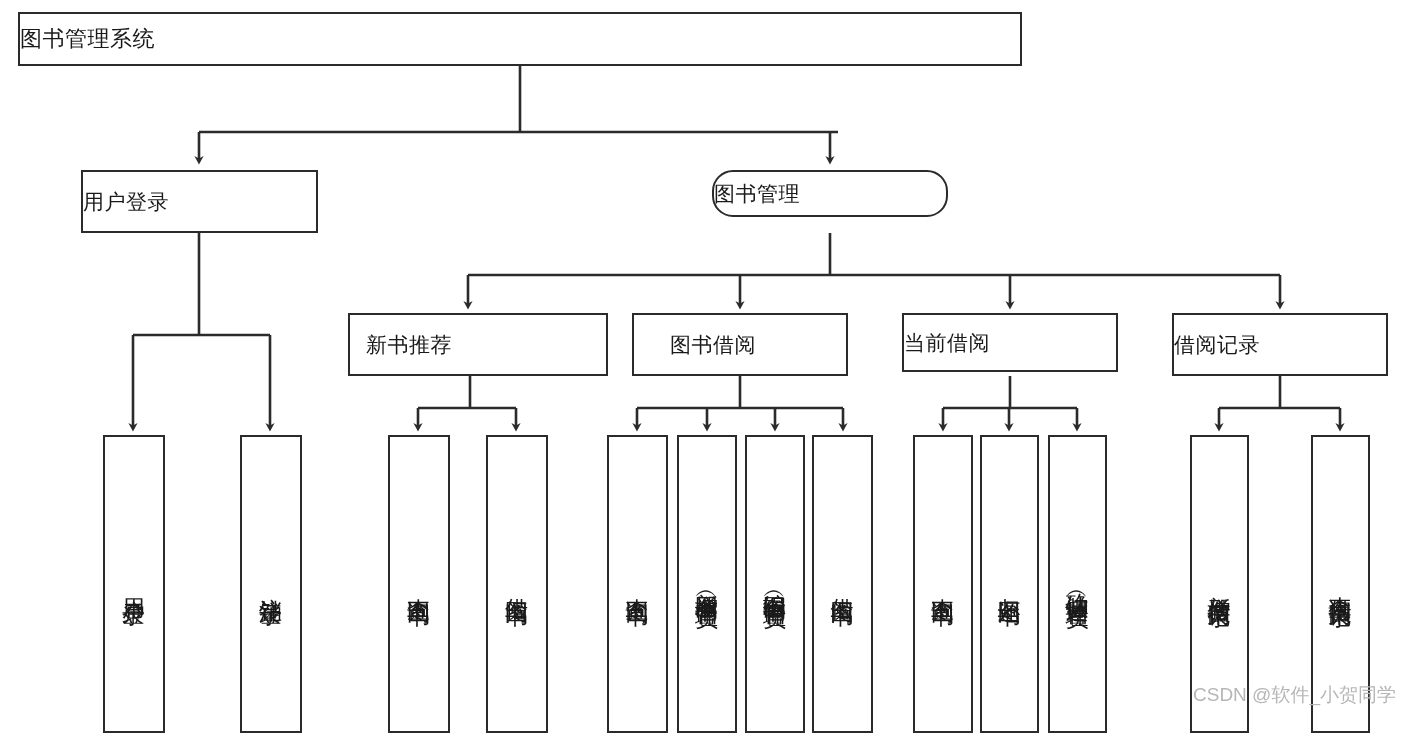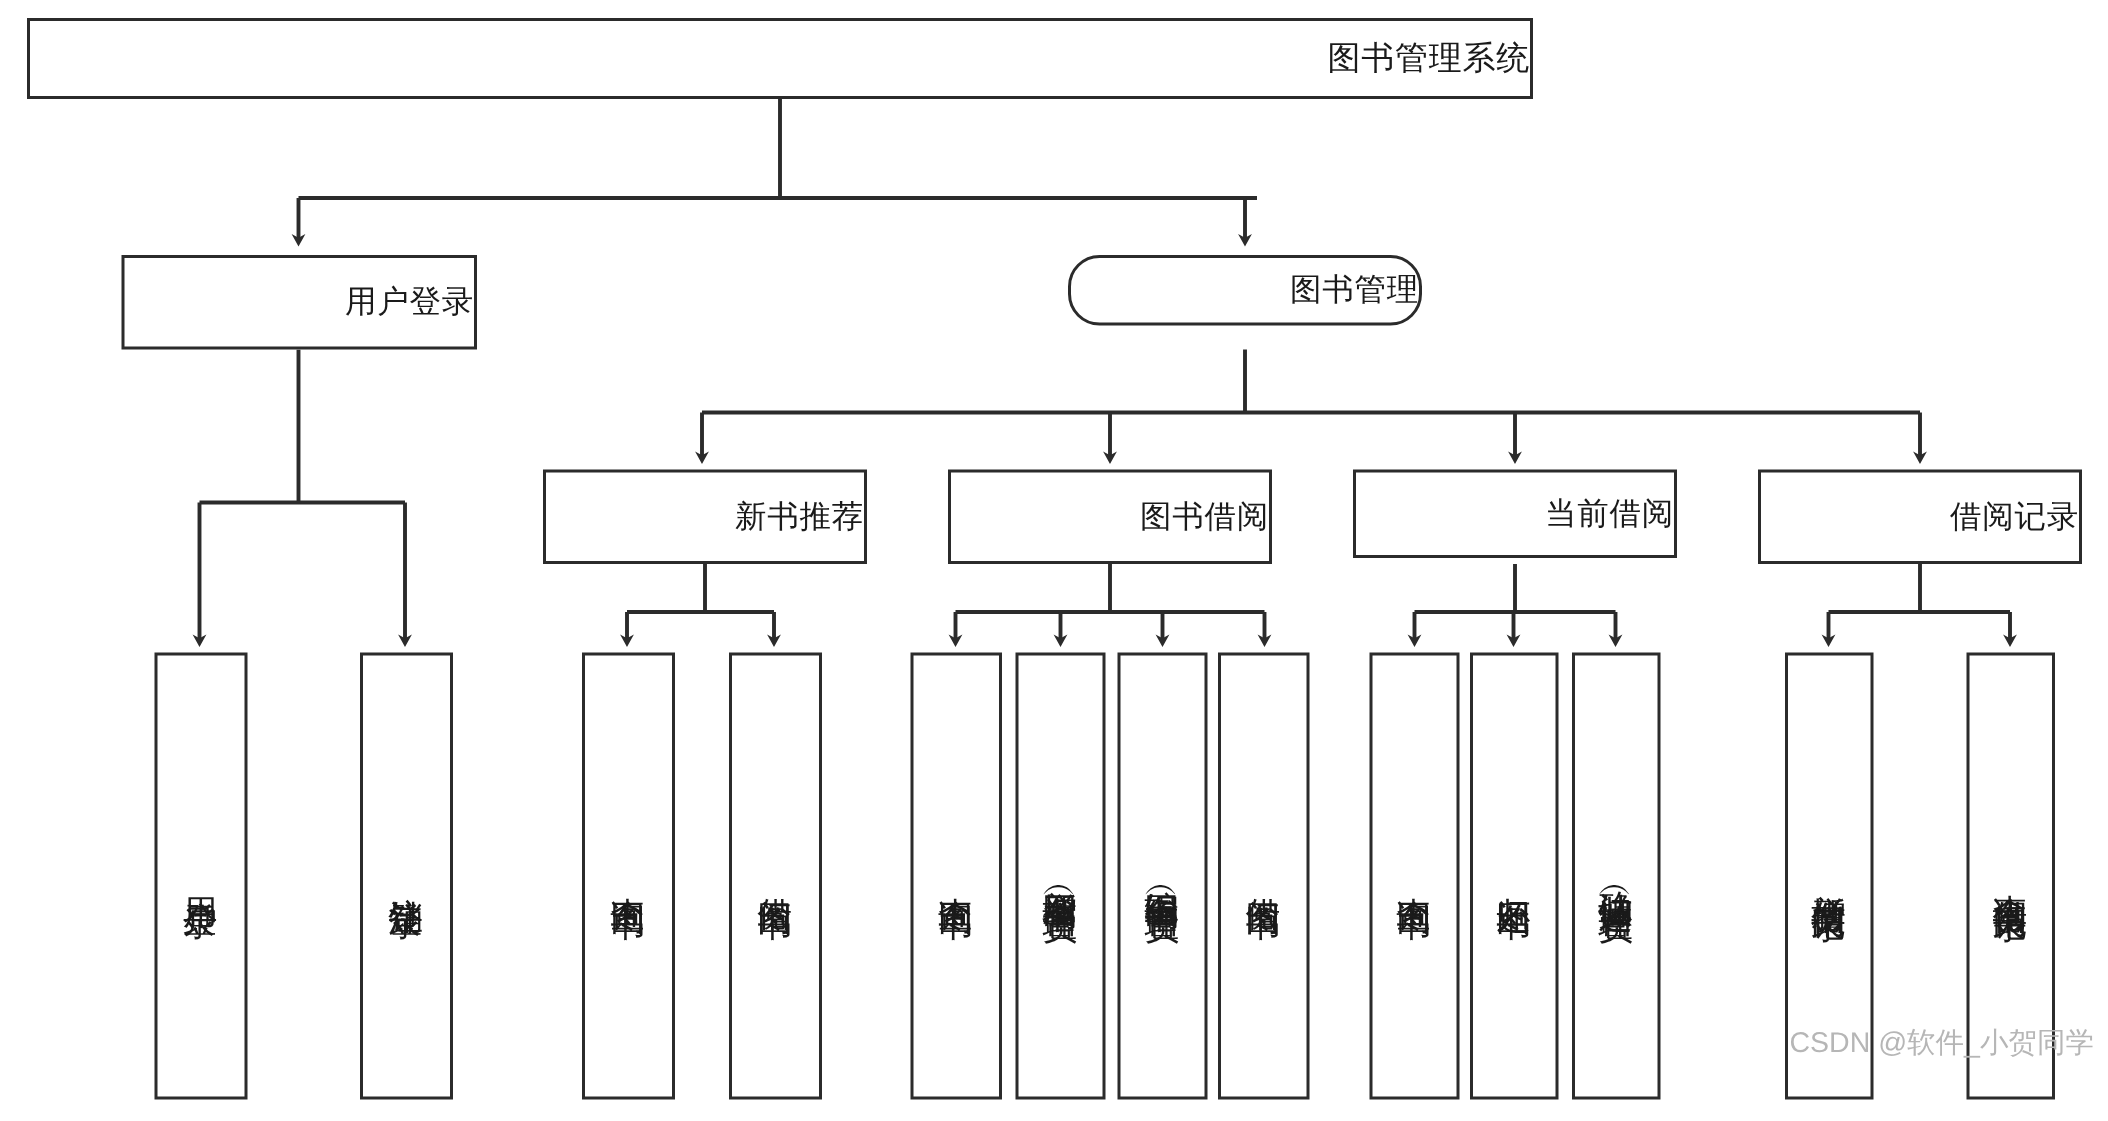--- a/index.html
+++ b/index.html
@@ -25,21 +25,21 @@
     width: 1405px;
     height: 747px;
   }
   .node {
     position: absolute;
     box-sizing: border-box;
     border: 2.5px solid #2b2b2b;
     background: #ffffff;
     display: flex;
     align-items: center;
-    justify-content: flex-end;
+    justify-content: flex-start;
     color: #1a1a1a;
   }
   .node-label {
     display: block;
     text-align: center;
     line-height: 1.12;
     white-space: nowrap;
   }
   
   .node.horiz .node-label {
@@ -133,25 +133,25 @@
   </div>
 
   <div class="node horiz" style="left:81px; top:170px; width:237px; height:63px;">
     <span class="node-label">用户登录</span>
   </div>
 
   <div class="node horiz" style="left:712px; top:170px; width:236px; height:47px;border-radius:21px;">
     <span class="node-label">图书管理</span>
   </div>
 
-  <div class="node horiz" style="left:362px; top:313px; width:216px; height:63px;">
+  <div class="node horiz" style="left:348px; top:313px; width:260px; height:63px;padding-left:16px;">
     <span class="node-label">新书推荐</span>
   </div>
 
-  <div class="node horiz" style="left:632px; top:313px; width:216px; height:63px;">
+  <div class="node horiz" style="left:632px; top:313px; width:216px; height:63px;padding-left:36px;">
     <span class="node-label">图书借阅</span>
   </div>
 
   <div class="node horiz" style="left:902px; top:313px; width:216px; height:59px;">
     <span class="node-label">当前借阅</span>
   </div>
 
   <div class="node horiz" style="left:1172px; top:313px; width:216px; height:63px;">
     <span class="node-label">借阅记录</span>
   </div>

